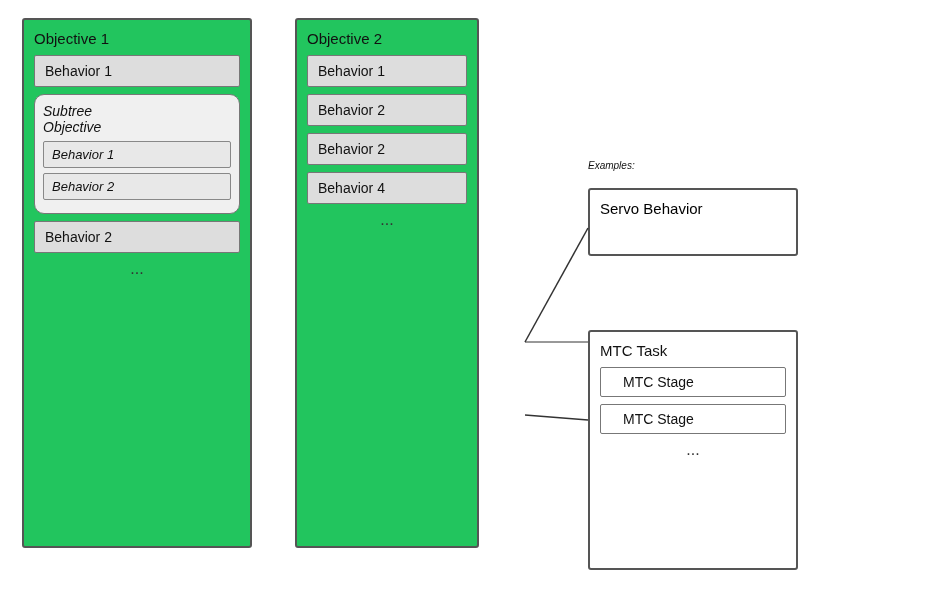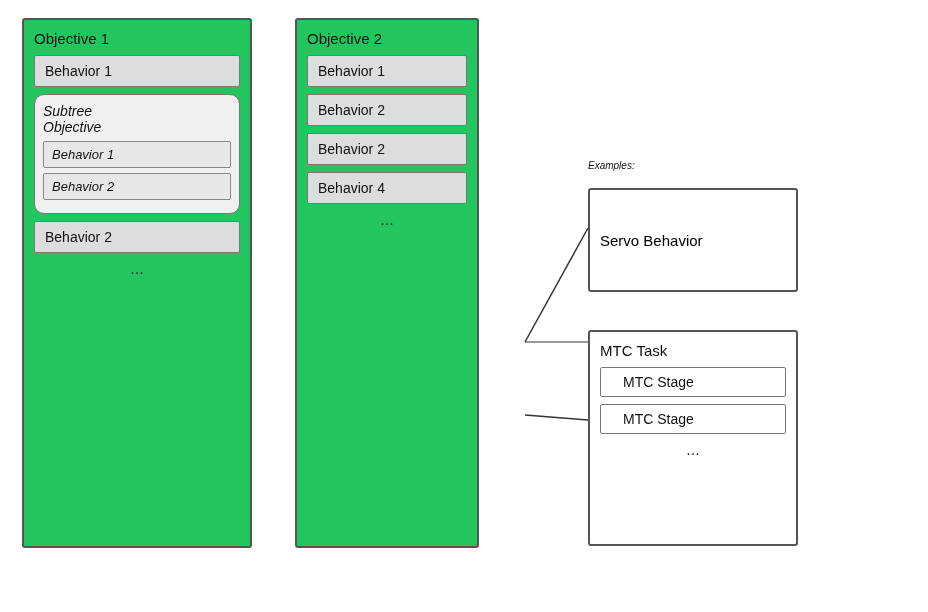--- a/index.html
+++ b/index.html
@@ -104,36 +104,36 @@
       font-size: 10px;
       color: #111;
     }
 
     
     #servo-box {
       position: absolute;
       left: 588px;
       top: 188px;
       width: 210px;
-      height: 104px;
+      height: 68px;
       border: 2px solid #555;
       background: #fff;
       border-radius: 3px;
       display: flex;
-      align-items: center;
+      align-items: flex-start;
       padding: 10px;
     }
 
     
     #mtc-box {
       position: absolute;
       left: 588px;
       top: 330px;
       width: 210px;
-      height: 216px;
+      height: 240px;
       border: 2px solid #555;
       background: #fff;
       border-radius: 3px;
       padding: 10px;
     }
 
     .mtc-title {
       font-size: 15px;
       margin-bottom: 8px;
       color: #111;

